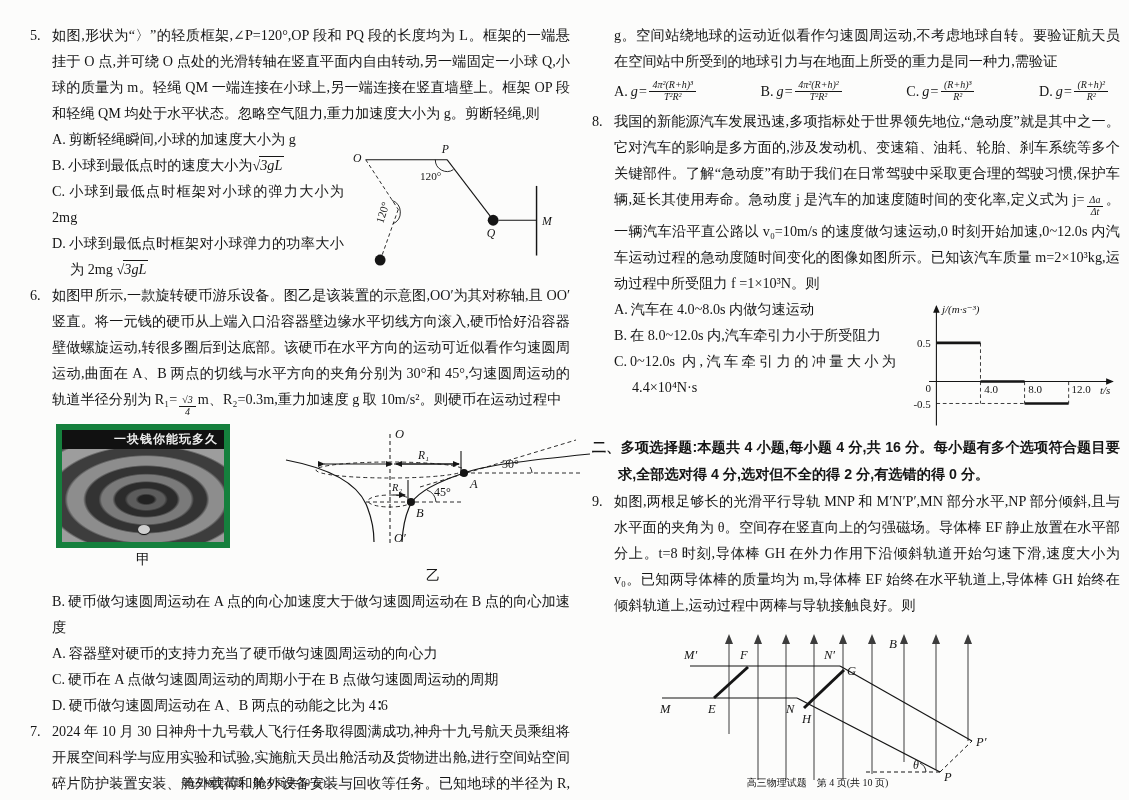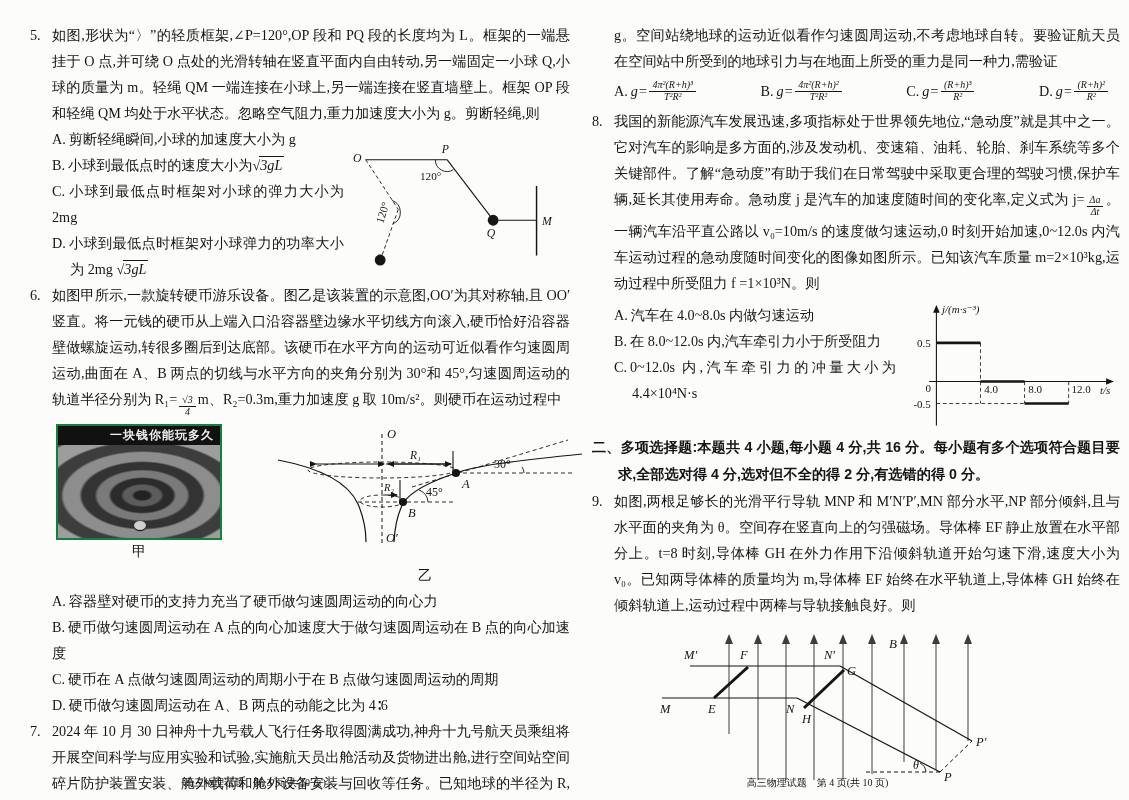--- a/index.html
+++ b/index.html
@@ -20,31 +20,31 @@
   .frac .fn{display:block;border-bottom:1px solid #151515;padding:0 3px;}
   .frac .fd{display:block;padding:0 3px;}
   .sqrt{white-space:nowrap;font-style:italic;}
   .sqrt .bar{border-top:1.1px solid #151515;padding:0 2px 0 1px;margin-left:-1px;}
   .sec{font-family:"Liberation Sans","DejaVu Sans",sans-serif;font-weight:bold;padding-left:26px;text-indent:-26px;text-align:justify;line-height:27px;margin-top:4px;}
   .q5row{display:flex;padding-left:22px;align-items:center;}
   .q5row .optcol{width:292px;flex:none;}
   .q5row .opt{padding-left:0;text-indent:0;}
   .q5row .optD{padding-left:18px;text-indent:-18px;}
   .figrow{display:flex;align-items:flex-start;margin:6px 0 2px 26px;}
-  .photo{width:162px;height:112px;position:relative;overflow:hidden;border:2px solid #15803d;flex:none;}
+  .photo{width:162px;height:112px;position:relative;overflow:hidden;border:6px solid #15803d;flex:none;}
   .photo .swirl{position:absolute;left:0;top:0;width:100%;height:100%;
     background:
       radial-gradient(ellipse 95% 75% at 52% 62%, #222 0 5%, #5c5c5c 7% 12%, #2b2b2b 14% 20%, #7a7a7a 22% 29%, #333 31% 39%, #8d8d8d 41% 51%, #3d3d3d 53% 63%, #9d9d9d 65% 78%, #4a4a4a 80% 91%, #8a8a8a 93% 100%);
   }
   .photo .coin{position:absolute;left:76px;bottom:8px;width:12px;height:9px;border-radius:50%;background:#cfcfcf;box-shadow:0 1px 1px #000;}
   .photo .pcap{position:absolute;left:0;top:0;width:100%;height:19px;background:#111;color:#eee;
     font-family:"Liberation Sans","DejaVu Sans",sans-serif;font-size:12px;font-weight:bold;line-height:19px;text-align:right;padding-right:6px;box-sizing:border-box;letter-spacing:1px;}
   .figcap{text-align:center;line-height:22px;}
   .q8row{display:flex;padding-left:0;align-items:flex-start;}
-  .q8row .optcol{width:282px;flex:none;margin-top:6px;}
+  .q8row .optcol{width:282px;flex:none;}
   .q8row svg{flex:none;margin-top:2px;}
   .footer{position:absolute;top:770px;font-size:10px;text-align:center;}
   .footer-left{left:140px;width:230px;}
   .footer-right{left:700px;width:235px;}
   svg text{font-family:"Liberation Serif","DejaVu Serif",serif;fill:#151515;}
   svg .it{font-style:italic;}
   .q9figwrap{margin:4px 0 0 42px;}
 </style>
 </head>
 <body>
@@ -126,22 +126,22 @@
         <circle cx="143" cy="78" r="4" fill="#151515"></circle>
         <text x="148" y="93" class="it" font-size="12.5">B</text>
         <line x1="98" y1="78" x2="196" y2="78" stroke="#151515" stroke-width="0.9" stroke-dasharray="4 3"></line>
         <path d="M 168 78 A 14 14 0 0 0 159 66" fill="none" stroke="#151515" stroke-width="0.9"></path>
         <text x="166" y="72" font-size="12">45°</text>
       </svg>
       <div class="figcap">乙</div>
     </div>
   </div>
   <div style="padding-left:22px;">
+    <div class="opt" style="padding-left:0;text-indent:0;"><span class="olabel">B.</span><span>硬币做匀速圆周运动在 A 点的向心加速度大于做匀速圆周运动在 B 点的向心加速度</span></div>
     <div class="opt" style="padding-left:0;text-indent:0;"><span class="olabel">A.</span><span>容器壁对硬币的支持力充当了硬币做匀速圆周运动的向心力</span></div>
-    <div class="opt" style="padding-left:0;text-indent:0;"><span class="olabel">B.</span><span>硬币做匀速圆周运动在 A 点的向心加速度大于做匀速圆周运动在 B 点的向心加速度</span></div>
     <div class="opt" style="padding-left:0;text-indent:0;"><span class="olabel">C.</span><span>硬币在 A 点做匀速圆周运动的周期小于在 B 点做匀速圆周运动的周期</span></div>
     <div class="opt" style="padding-left:0;text-indent:0;"><span class="olabel">D.</span><span>硬币做匀速圆周运动在 A、B 两点的动能之比为 4∶6</span></div>
   </div>
 
   <div class="q">
     <span class="qnum">7.</span>
     <span>2024 年 10 月 30 日神舟十九号载人飞行任务取得圆满成功,神舟十九号航天员乘组将开展空间科学与应用实验和试验,实施航天员出舱活动及货物进出舱,进行空间站空间碎片防护装置安装、舱外载荷和舱外设备安装与回收等任务。已知地球的半径为 R,空间站到地球表面的距离为 h,空间站围绕地球运动的周期为 T,地球表面的重力加速度为</span>
   </div>
 </div>
 

